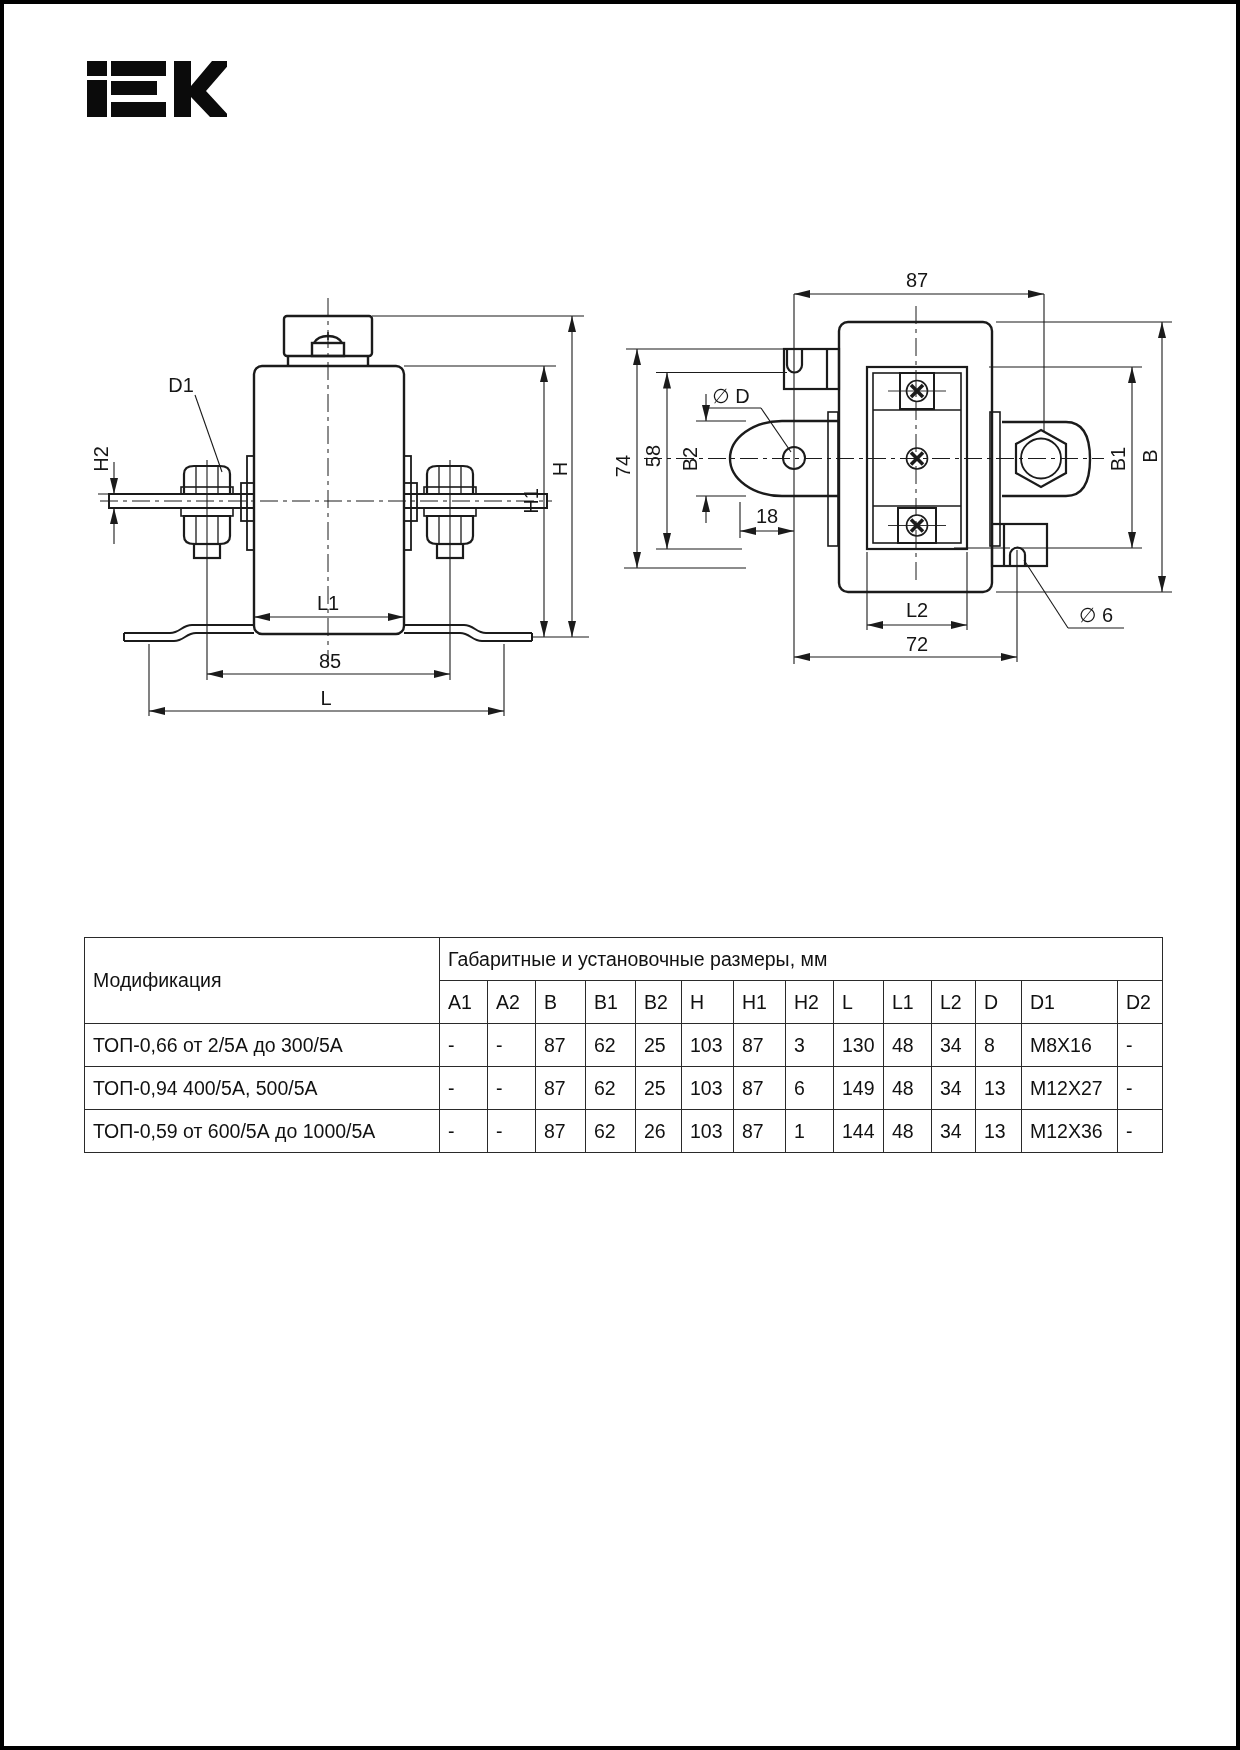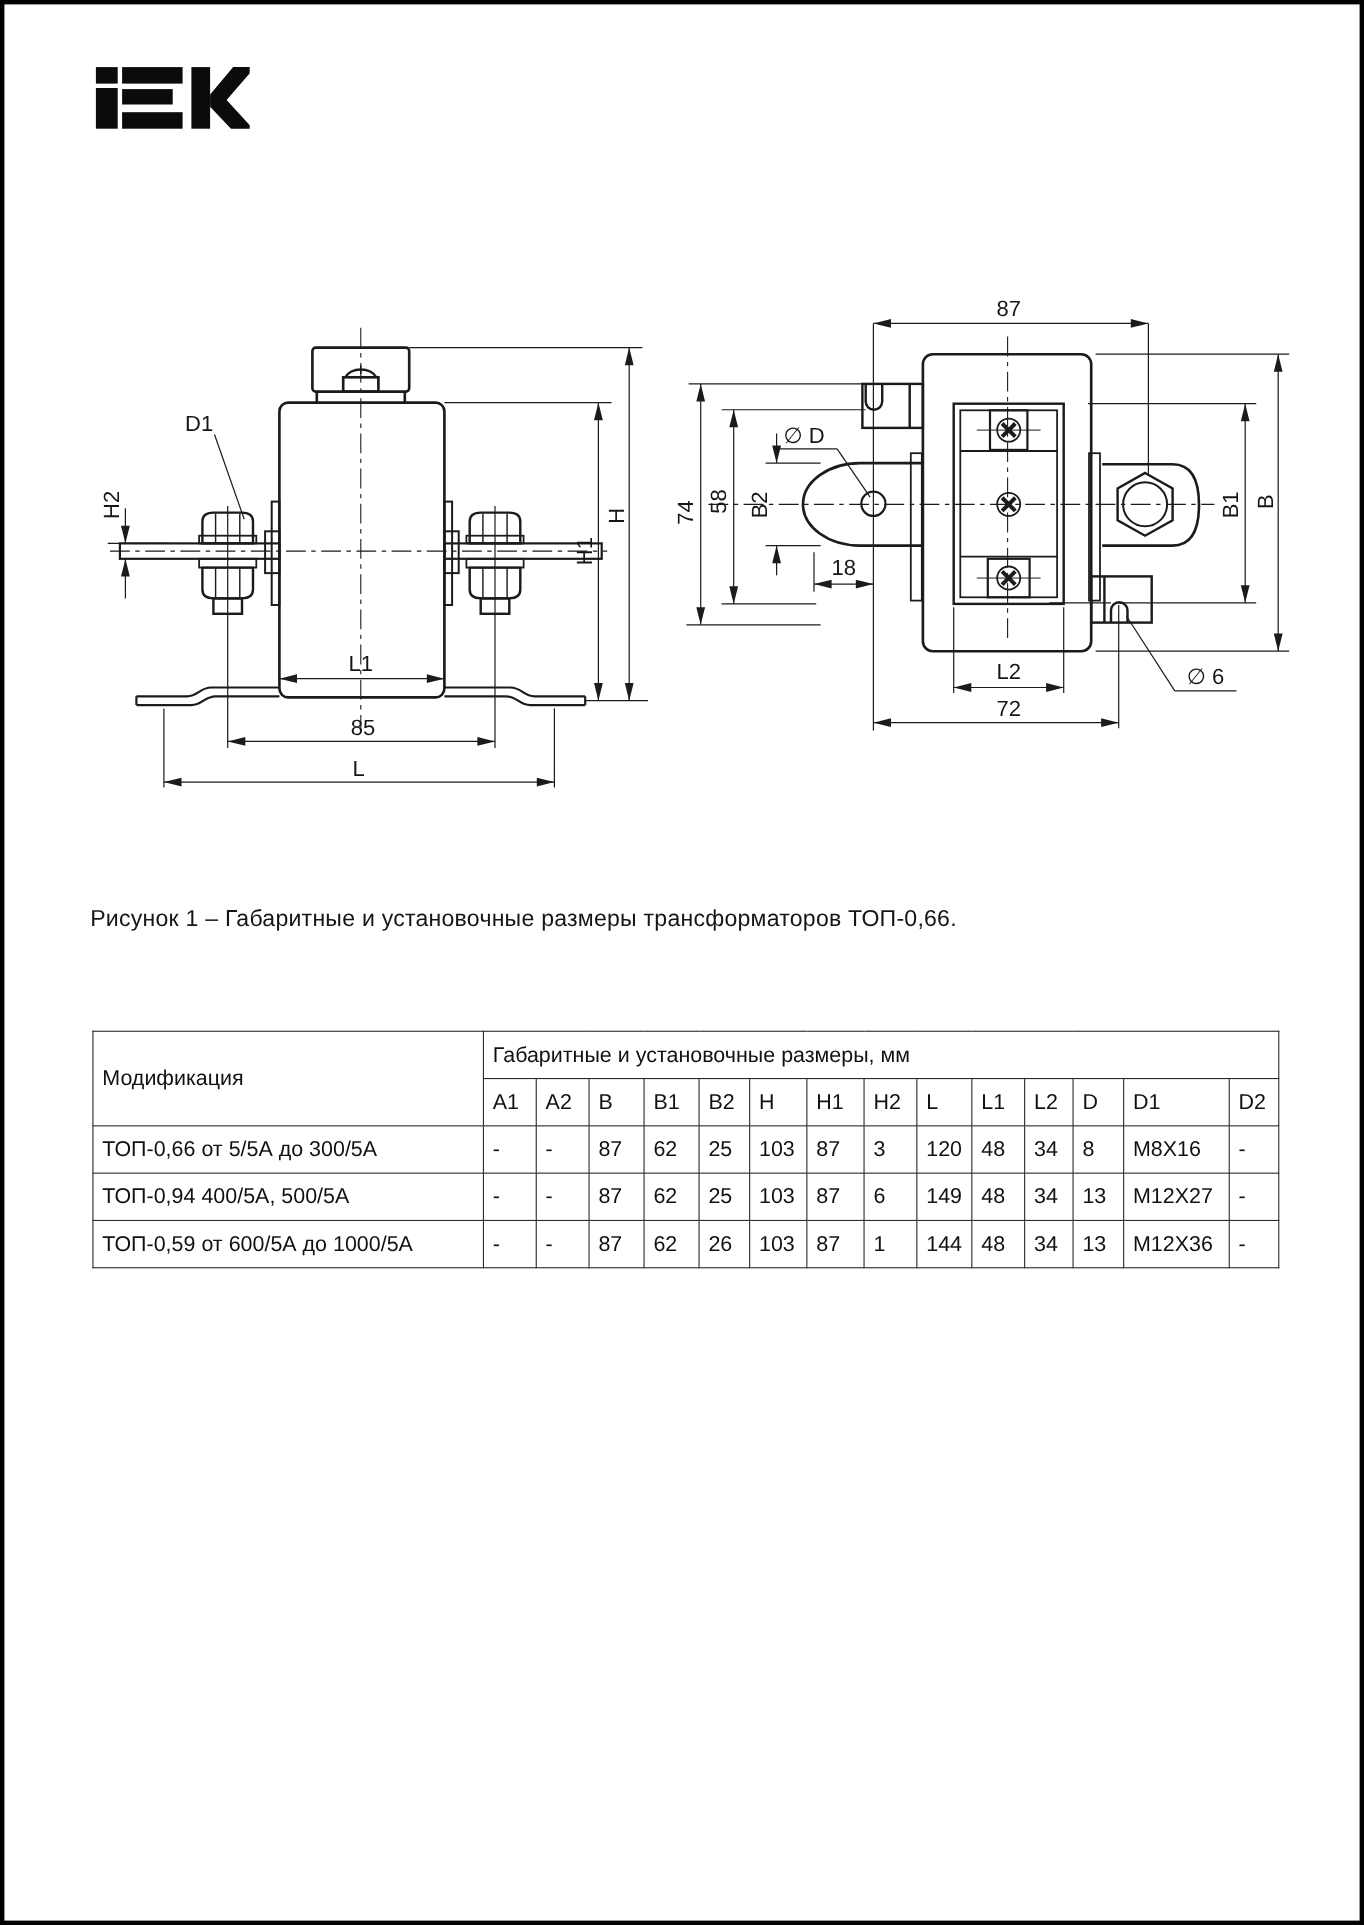--- a/index.html
+++ b/index.html
@@ -286,21 +286,20 @@
         <text x="763" y="519" text-anchor="middle">18</text>
         <text x="913" y="613" text-anchor="middle">L2</text>
         <text x="913" y="647" text-anchor="middle">72</text>
         <text x="1092" y="618" text-anchor="middle">∅ 6</text>
         <text x="1114" y="462" text-anchor="middle" transform="rotate(-90 1114 455)">B1</text>
         <text x="1146" y="459" text-anchor="middle" transform="rotate(-90 1146 452)">B</text>
       </g>
     </g>
   </svg>
 
-  <div class="caption">Рисунок 1 – Габаритные и установочные размеры трансформаторов ТОП-0,66.</div>
 
   <table class="dims">
     <colgroup>
       <col style="width:355px">
         <col style="width:48px">
         <col style="width:48px">
         <col style="width:50px">
       <col style="width:50px">
         <col style="width:46px">
         <col style="width:52px">
@@ -328,30 +327,30 @@
         <td>H1</td>
         <td>H2</td>
         <td>L</td>
         <td>L1</td>
         <td>L2</td>
         <td>D</td>
         <td>D1</td>
         <td>D2</td>
       </tr>
       <tr>
-        <td>ТОП-0,66 от 5/5А до 300/5А</td>
+        <td>ТОП-0,66 от 2/5А до 300/5А</td>
         <td>-</td>
         <td>-</td>
         <td>87</td>
         <td>62</td>
         <td>25</td>
         <td>103</td>
         <td>87</td>
         <td>3</td>
-        <td>120</td>
+        <td>130</td>
         <td>48</td>
         <td>34</td>
         <td>8</td>
         <td>M8X16</td>
         <td>-</td>
       </tr>
       <tr>
         <td>ТОП-0,94 400/5А, 500/5А</td>
         <td>-</td>
         <td>-</td>

